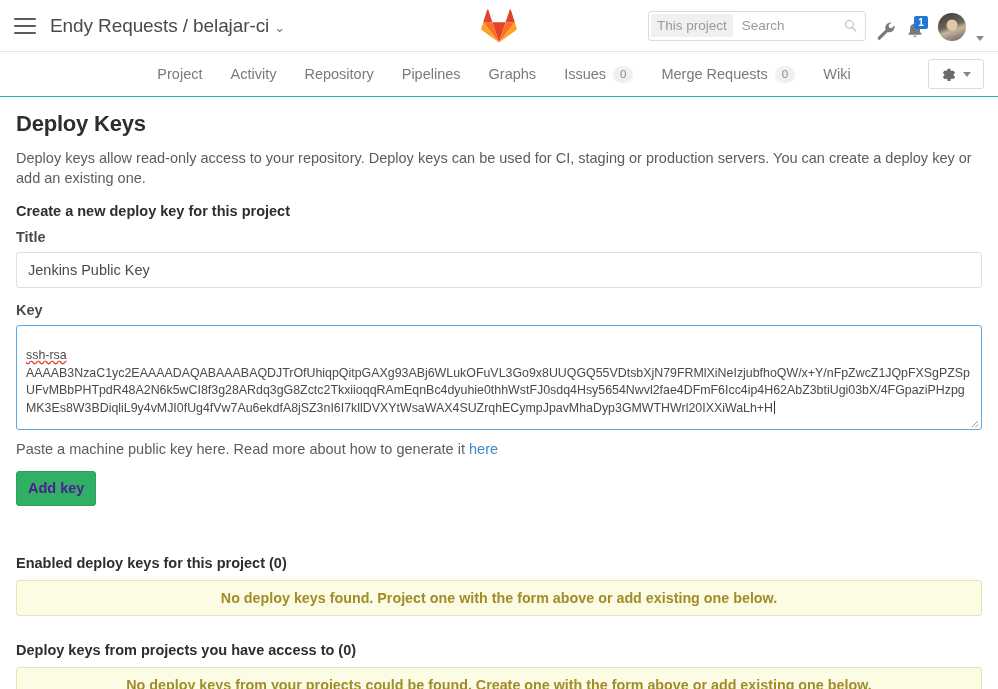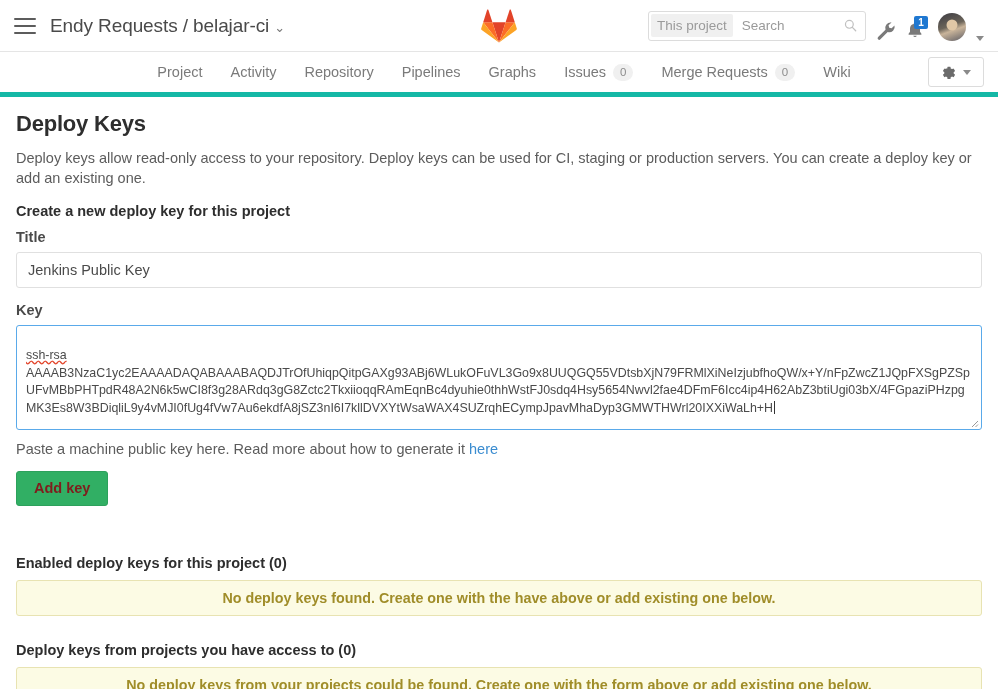--- a/index.html
+++ b/index.html
@@ -116,21 +116,21 @@
   .caret-dn {
     width: 0; height: 0;
     border-left: 4px solid transparent;
     border-right: 4px solid transparent;
     border-top: 5px solid #8a8a8a;
   }
 
   
   .subnav {
     height: 45px;
-    border-bottom: 5px solid #14b8a6;
+    border-bottom: 1px solid #14b8a6;
     display: flex;
     align-items: center;
     position: relative;
     background: #fff;
   }
   .tabs {
     display: flex;
     align-items: center;
     gap: 0;
     margin: 0 auto;
@@ -255,25 +255,25 @@
     font-size: 14.5px;
     color: #5c5c5c;
     margin: 11px 0 0 0;
   }
   p.help a { color: #3a8cd0; text-decoration: none; }
 
   .btn-add {
     margin-top: 14px;
     background: #31af64;
     border: 1px solid #2da15c;
-    color: #7f1d1d;
+    color: #4c1d95;
     font-family: "Liberation Sans", sans-serif;
     font-size: 14.5px;
     font-weight: bold;
-    padding: 9px 17px;
+    padding: 9px 11px;
     border-radius: 3px;
     cursor: pointer;
     line-height: 1;
   }
 
   .section-title {
     font-size: 14.5px;
     font-weight: bold;
     color: #2e2e2e;
     margin: 49px 0 9px 0;
@@ -404,21 +404,21 @@
         <line x1="11" y1="8.5" x2="8.5" y2="11" stroke="#9a9a9a" stroke-width="1"></line>
       </svg></div>
   </div>
 
   <p class="help"><span>Paste a machine public key here. Read more about how to generate it </span><a href="#">here</a></p>
 
   <button class="btn-add">Add key</button>
 
   <div class="sec-1">
     <div class="section-title">Enabled deploy keys for this project (0)</div>
-    <div class="alert-warn">No deploy keys found. Create one with the have above or add existing one below.</div>
+    <div class="alert-warn">No deploy keys found. Project one with the form above or add existing one below.</div>
   </div>
 
   <div class="sec-2">
     <div class="section-title">Deploy keys from projects you have access to (0)</div>
     <div class="alert-warn">No deploy keys from your projects could be found. Create one with the form above or add existing one below.</div>
   </div>
 
 </div>
 
 </body></html>

